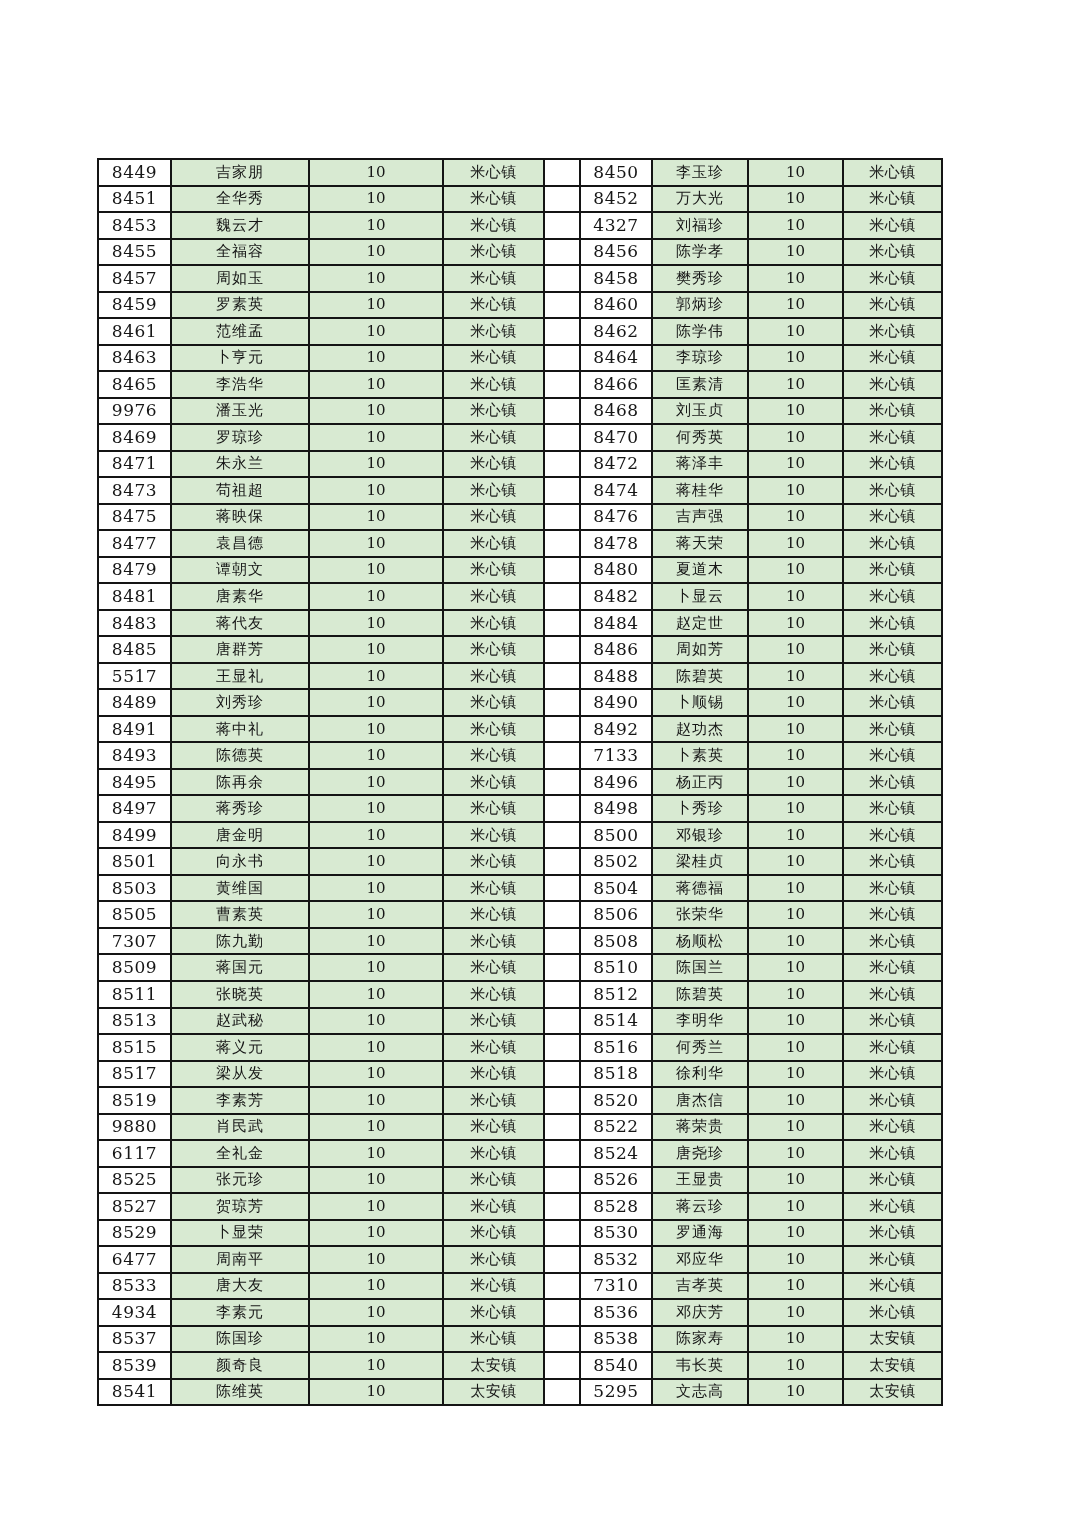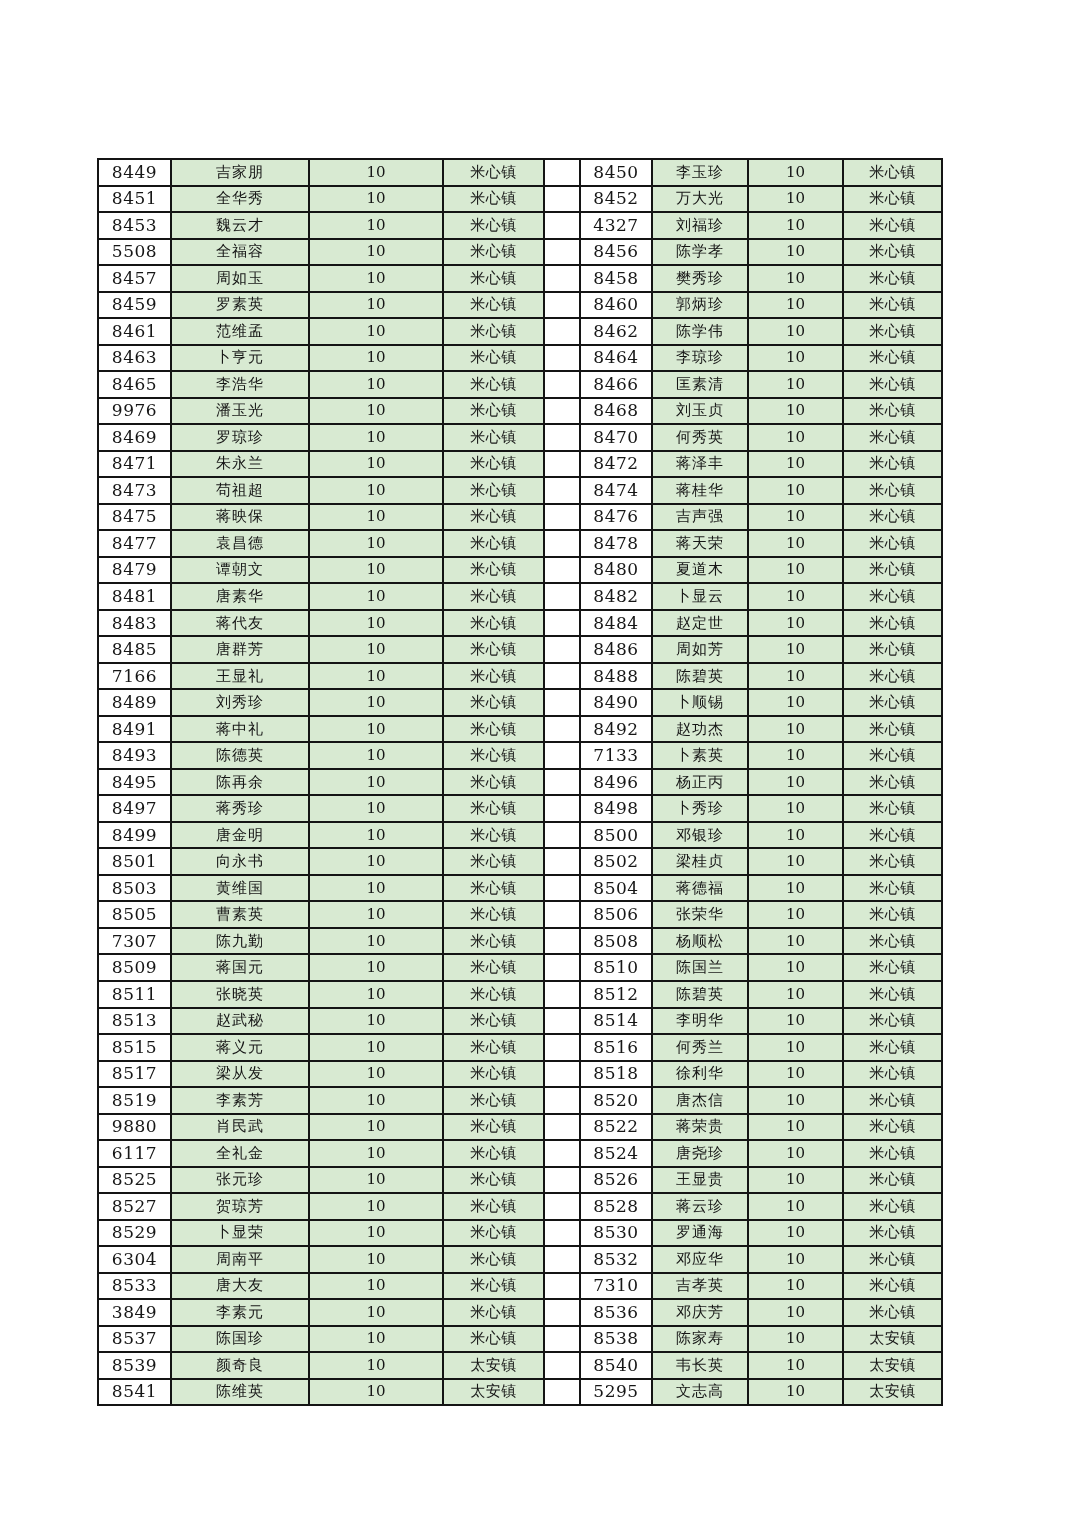--- a/index.html
+++ b/index.html
@@ -64,21 +64,21 @@
     <div class="cell green town">米心镇</div>
     <div class="cell id">8453</div>
     <div class="cell green name">魏云才</div>
     <div class="cell green val">10</div>
     <div class="cell green town">米心镇</div>
     <div class="cell spacer"></div>
     <div class="cell id">4327</div>
     <div class="cell green name">刘福珍</div>
     <div class="cell green val">10</div>
     <div class="cell green town">米心镇</div>
-    <div class="cell id">5508</div>
+    <div class="cell id">8455</div>
     <div class="cell green name">全福容</div>
     <div class="cell green val">10</div>
     <div class="cell green town">米心镇</div>
     <div class="cell spacer"></div>
     <div class="cell id">8456</div>
     <div class="cell green name">陈学孝</div>
     <div class="cell green val">10</div>
     <div class="cell green town">米心镇</div>
     <div class="cell id">8457</div>
     <div class="cell green name">周如玉</div>
@@ -208,21 +208,21 @@
     <div class="cell green town">米心镇</div>
     <div class="cell id">8485</div>
     <div class="cell green name">唐群芳</div>
     <div class="cell green val">10</div>
     <div class="cell green town">米心镇</div>
     <div class="cell spacer"></div>
     <div class="cell id">8486</div>
     <div class="cell green name">周如芳</div>
     <div class="cell green val">10</div>
     <div class="cell green town">米心镇</div>
-    <div class="cell id">7166</div>
+    <div class="cell id">5517</div>
     <div class="cell green name">王显礼</div>
     <div class="cell green val">10</div>
     <div class="cell green town">米心镇</div>
     <div class="cell spacer"></div>
     <div class="cell id">8488</div>
     <div class="cell green name">陈碧英</div>
     <div class="cell green val">10</div>
     <div class="cell green town">米心镇</div>
     <div class="cell id">8489</div>
     <div class="cell green name">刘秀珍</div>
@@ -406,39 +406,39 @@
     <div class="cell green town">米心镇</div>
     <div class="cell id">8529</div>
     <div class="cell green name">卜显荣</div>
     <div class="cell green val">10</div>
     <div class="cell green town">米心镇</div>
     <div class="cell spacer"></div>
     <div class="cell id">8530</div>
     <div class="cell green name">罗通海</div>
     <div class="cell green val">10</div>
     <div class="cell green town">米心镇</div>
-    <div class="cell id">6304</div>
+    <div class="cell id">6477</div>
     <div class="cell green name">周南平</div>
     <div class="cell green val">10</div>
     <div class="cell green town">米心镇</div>
     <div class="cell spacer"></div>
     <div class="cell id">8532</div>
     <div class="cell green name">邓应华</div>
     <div class="cell green val">10</div>
     <div class="cell green town">米心镇</div>
     <div class="cell id">8533</div>
     <div class="cell green name">唐大友</div>
     <div class="cell green val">10</div>
     <div class="cell green town">米心镇</div>
     <div class="cell spacer"></div>
     <div class="cell id">7310</div>
     <div class="cell green name">吉孝英</div>
     <div class="cell green val">10</div>
     <div class="cell green town">米心镇</div>
-    <div class="cell id">3849</div>
+    <div class="cell id">4934</div>
     <div class="cell green name">李素元</div>
     <div class="cell green val">10</div>
     <div class="cell green town">米心镇</div>
     <div class="cell spacer"></div>
     <div class="cell id">8536</div>
     <div class="cell green name">邓庆芳</div>
     <div class="cell green val">10</div>
     <div class="cell green town">米心镇</div>
     <div class="cell id">8537</div>
     <div class="cell green name">陈国珍</div>

